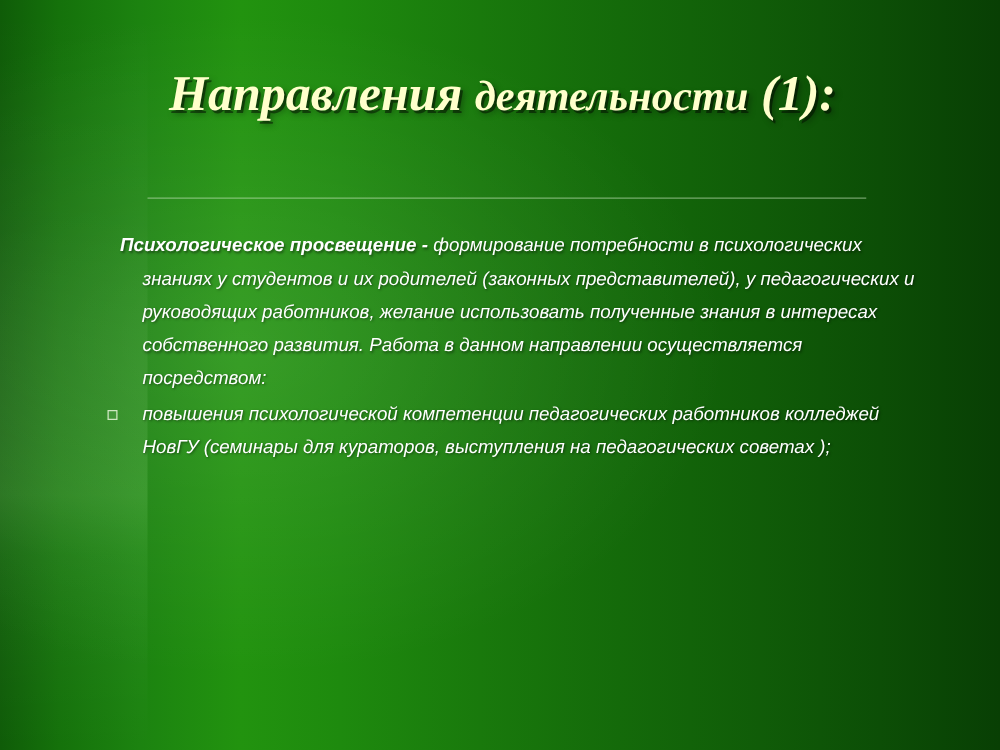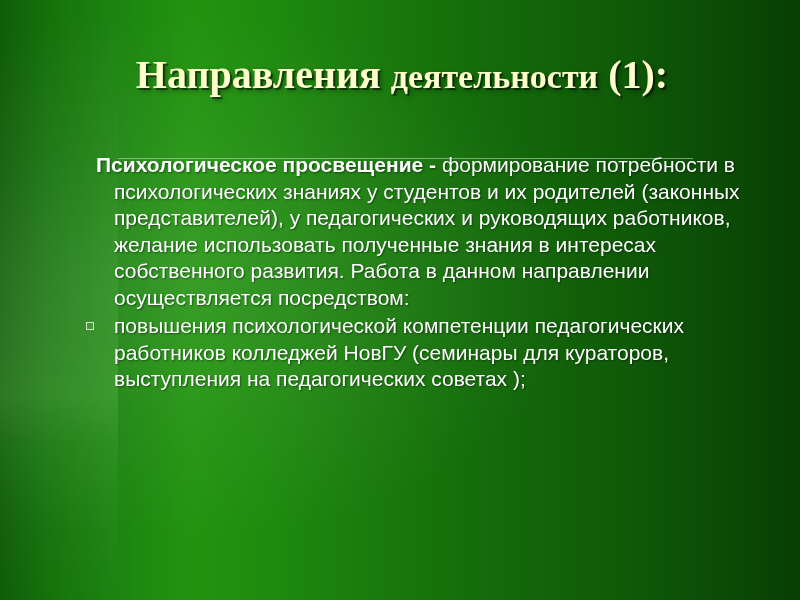--- a/index.html
+++ b/index.html
@@ -24,20 +24,21 @@
         #15720b 6%,
         #1c8310 14%,
         #22930f 24%,
         #1e8a0e 34%,
         #19790c 48%,
         #146a0a 62%,
         #105c08 76%,
         #0c4e06 88%,
         #083f04 100%);
     overflow: hidden;
+    font-style: italic;
   }
   
   .slide::before {
     content: "";
     position: absolute;
     left: 0;
     top: 0;
     width: 118px;
     height: 600px;
     background: linear-gradient(to bottom,
@@ -95,25 +96,25 @@
     top: 158px;
     width: 575px;
     height: 1px;
     background: rgba(200,230,190,0.55);
     z-index: 3;
   }
 
   .body {
     position: absolute;
     left: 80px;
-    top: 152px;
+    top: 184px;
     width: 660px;
     z-index: 3;
     color: #ffffff;
-    font-size: 21px;
+    font-size: 15px;
     line-height: 26.5px;
   }
   .para {
     position: relative;
     margin: 0 0 2px 0;
     padding-left: 0px;
     text-indent: 0;
     text-shadow: 1px 1px 2px rgba(0,0,0,0.45);
   }
   .para .lead {

